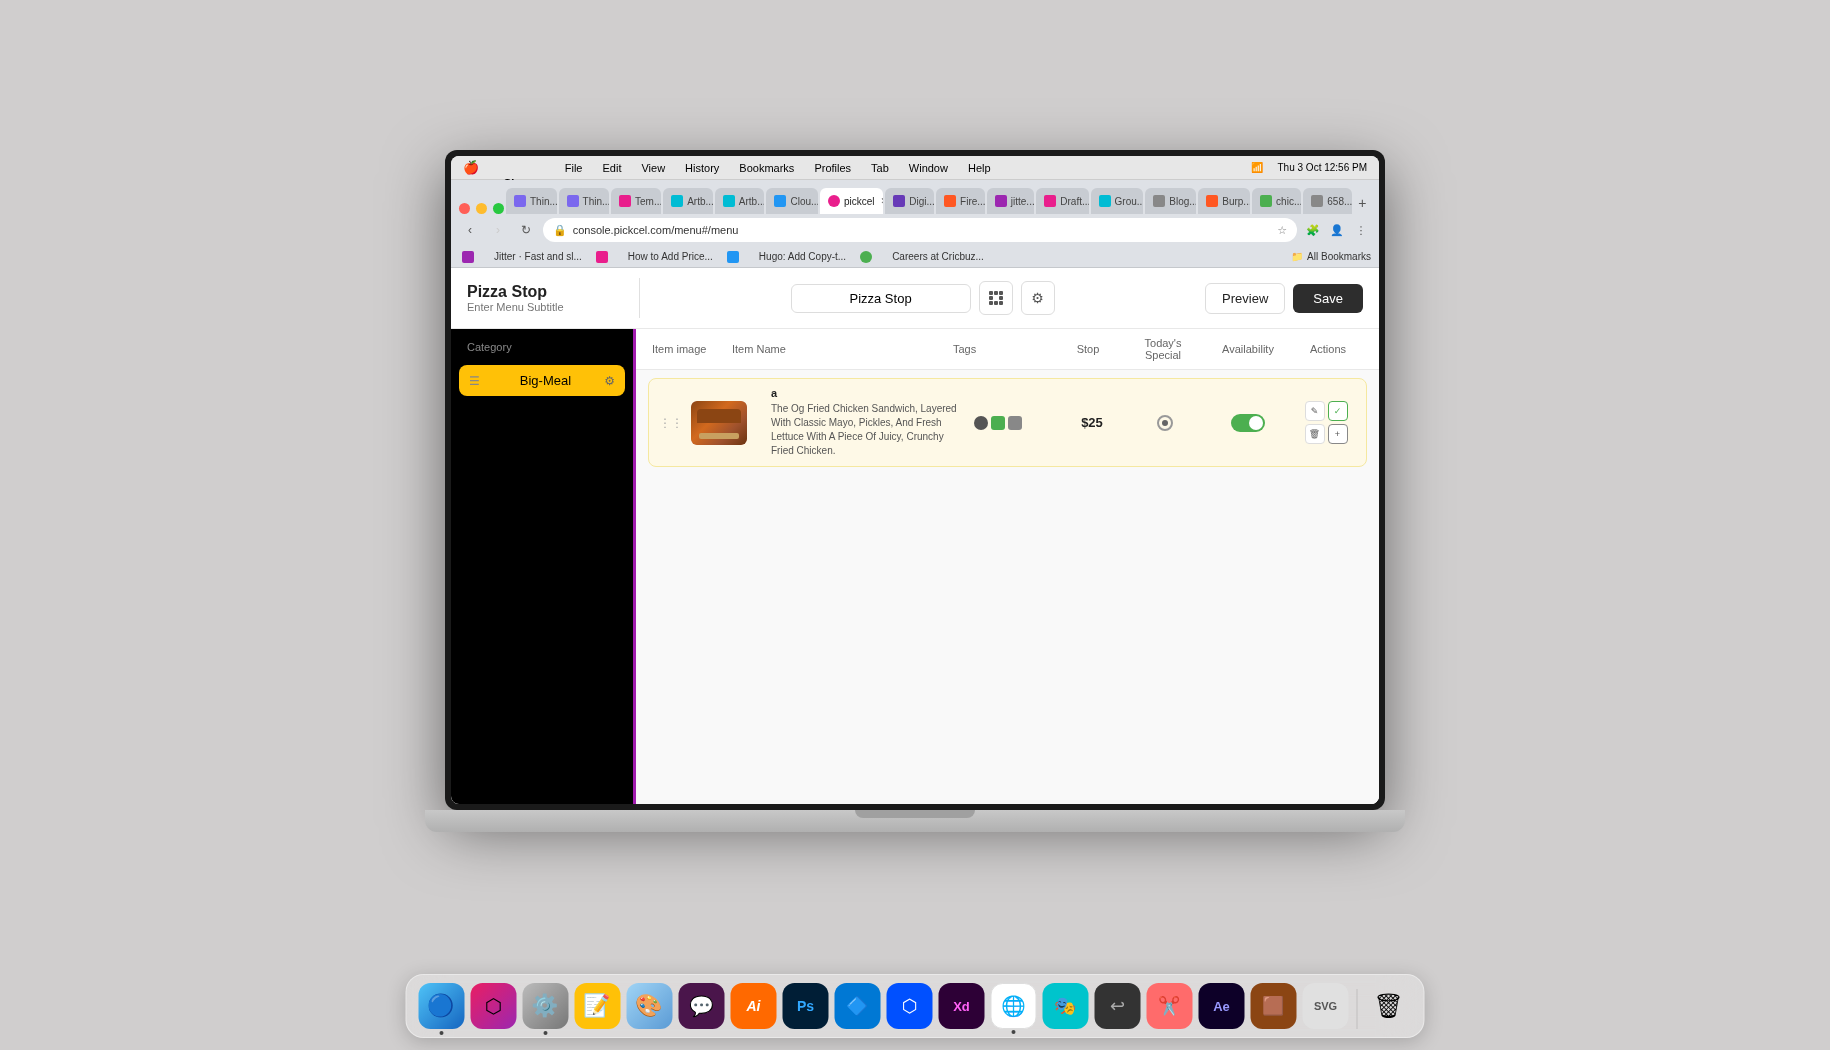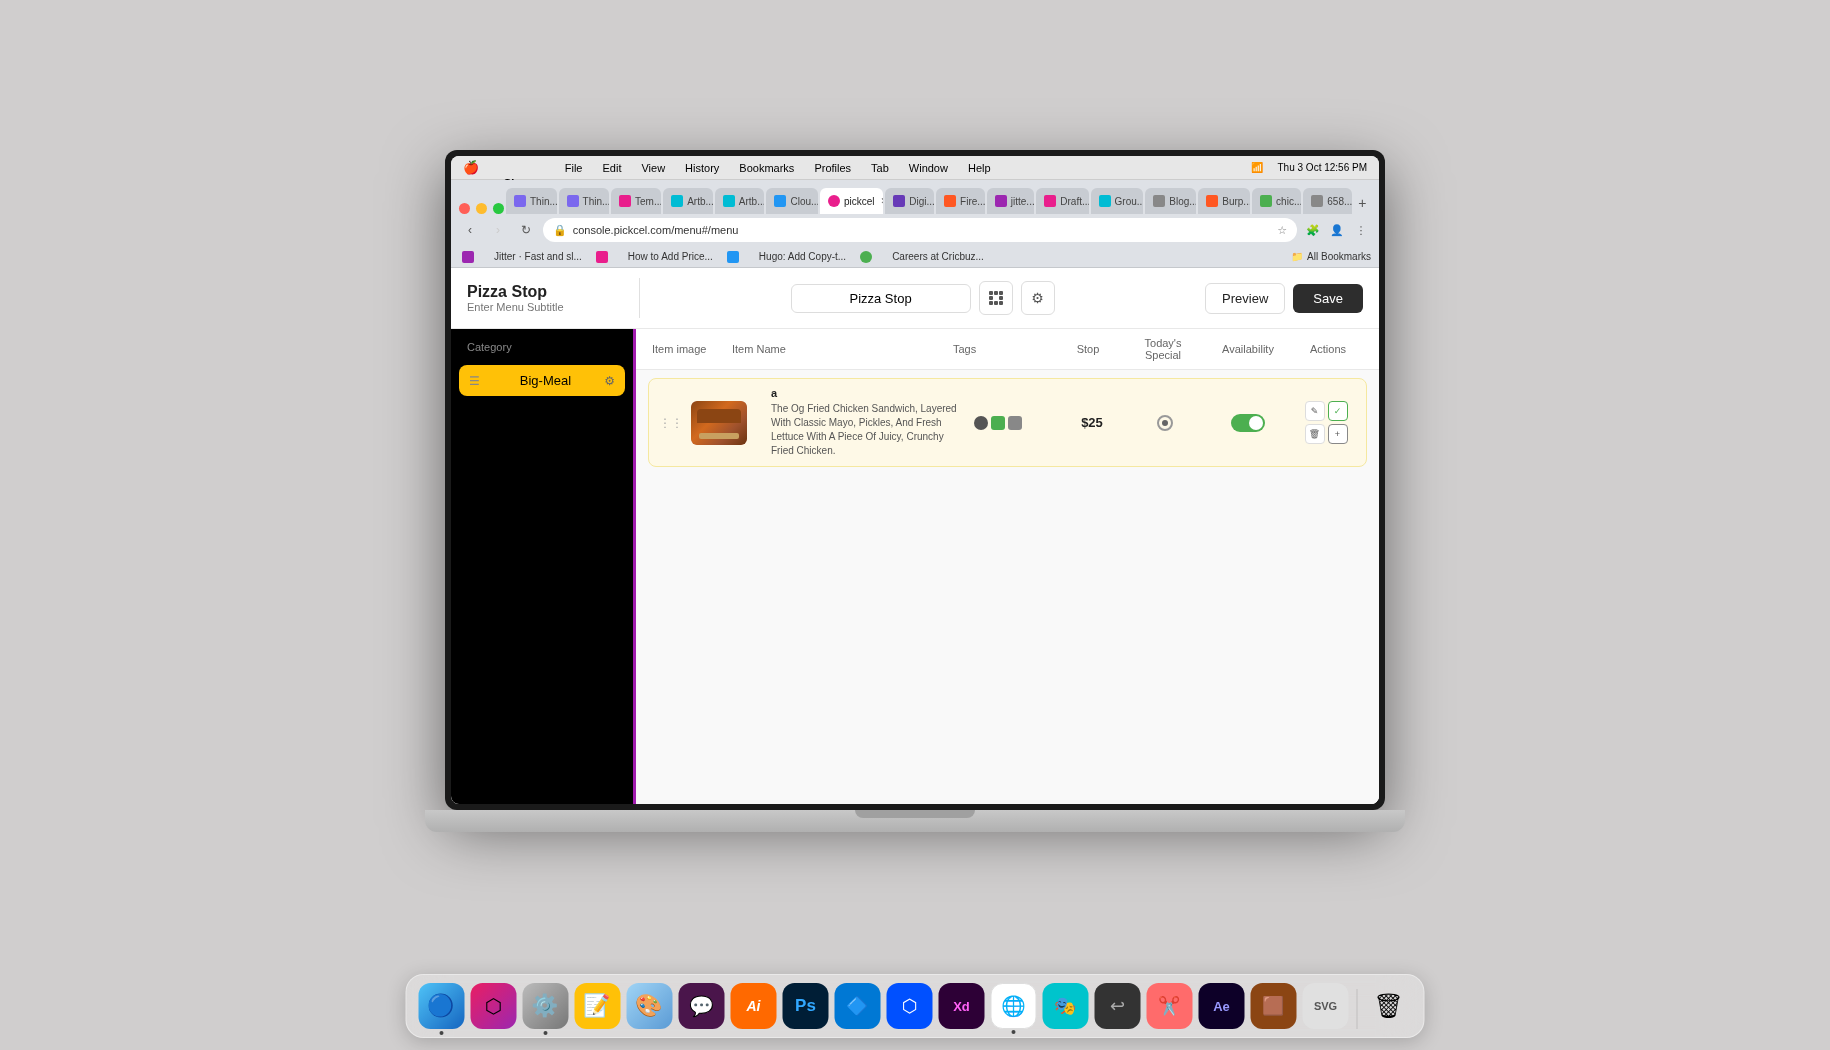--- a/index.html
+++ b/index.html
@@ -862,21 +862,21 @@
   <div class="dock-item" style="background:linear-gradient(135deg,#a0d4f5,#5b9bd5);border-radius:12px;">
     <span>🎨</span>
   </div>
   <div class="dock-item" style="background:#4A154B;border-radius:12px;">
     <span style="font-size:20px;">💬</span>
   </div>
   <div class="dock-item" style="background:#FF6900;border-radius:12px;">
     <span style="font-size:14px;font-weight:700;color:#fff;font-style:italic;">Ai</span>
   </div>
   <div class="dock-item" style="background:#001e36;border-radius:12px;">
-    <span style="font-size:17px;font-weight:700;color:#31A8FF;text-align:center;">Ps</span>
+    <span style="font-size:14px;font-weight:700;color:#31A8FF;text-align:center;">Ps</span>
   </div>
   <div class="dock-item" style="background:#0078d4;border-radius:12px;">
     <span style="font-size:18px;">🔷</span>
   </div>
   <div class="dock-item" style="background:#0050FF;border-radius:12px;">
     <span style="font-size:18px;color:#fff;">⬡</span>
   </div>
   <div class="dock-item" style="background:#2D0036;border-radius:12px;">
     <span style="font-size:13px;font-weight:700;color:#FF61F6;">Xd</span>
   </div>

